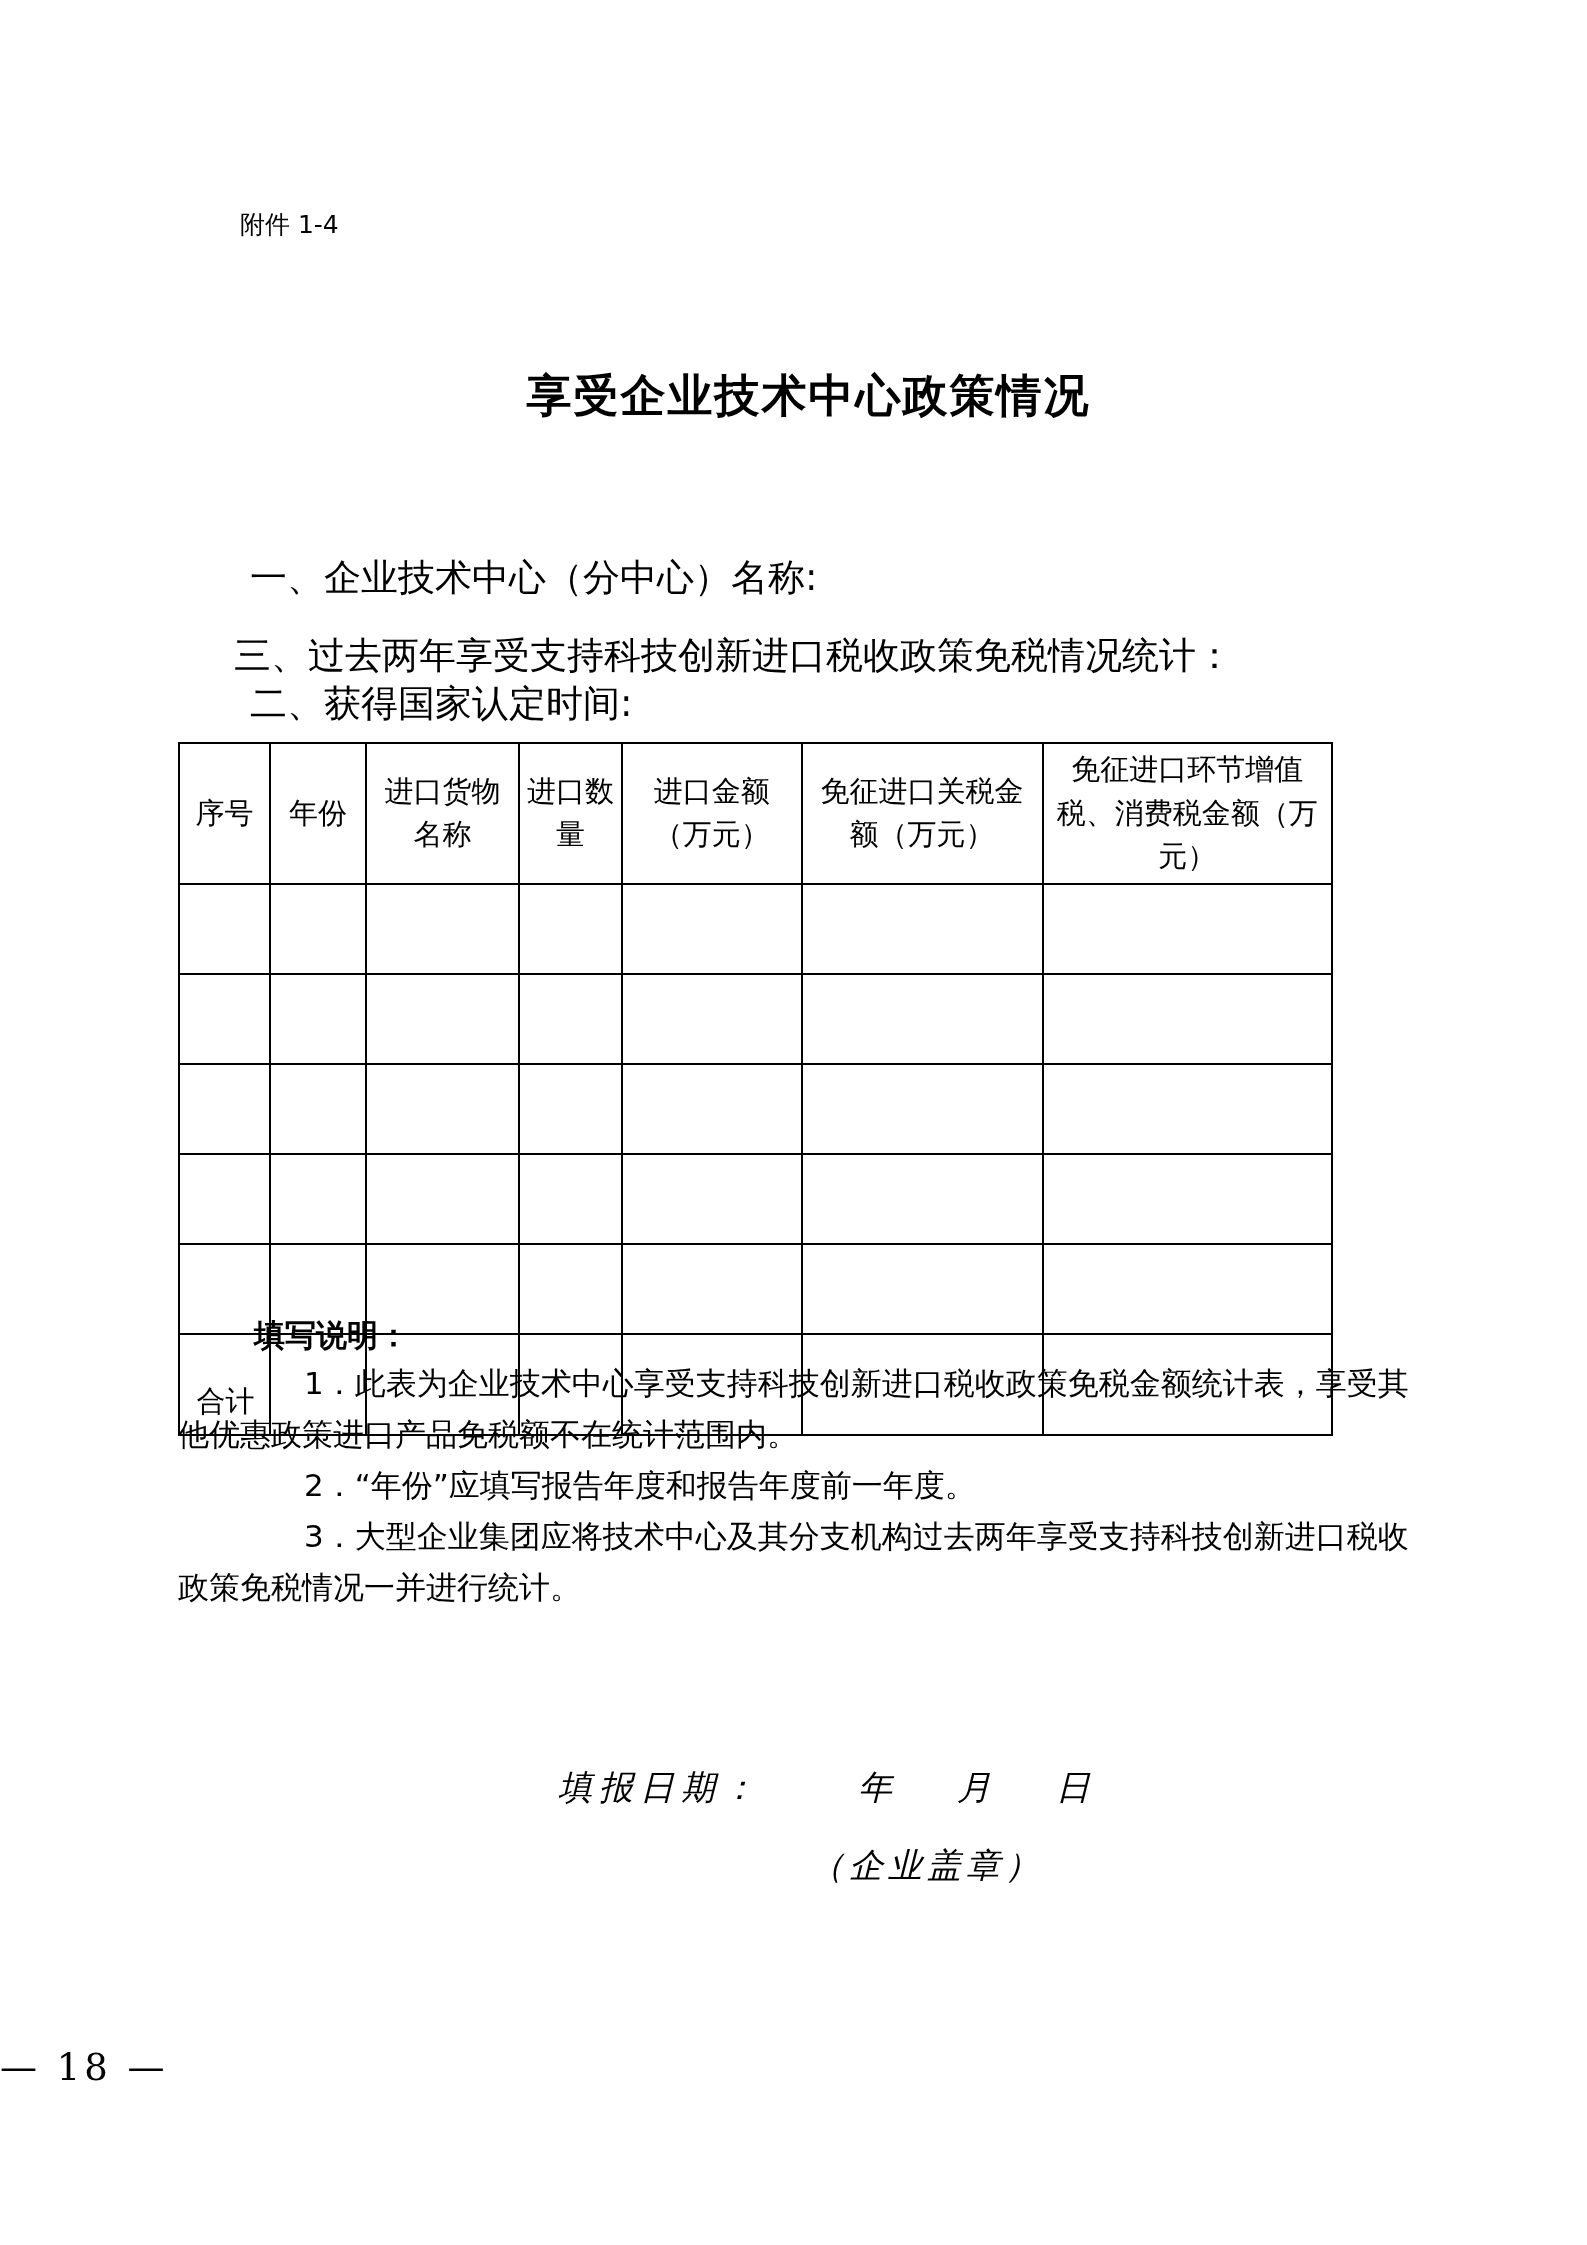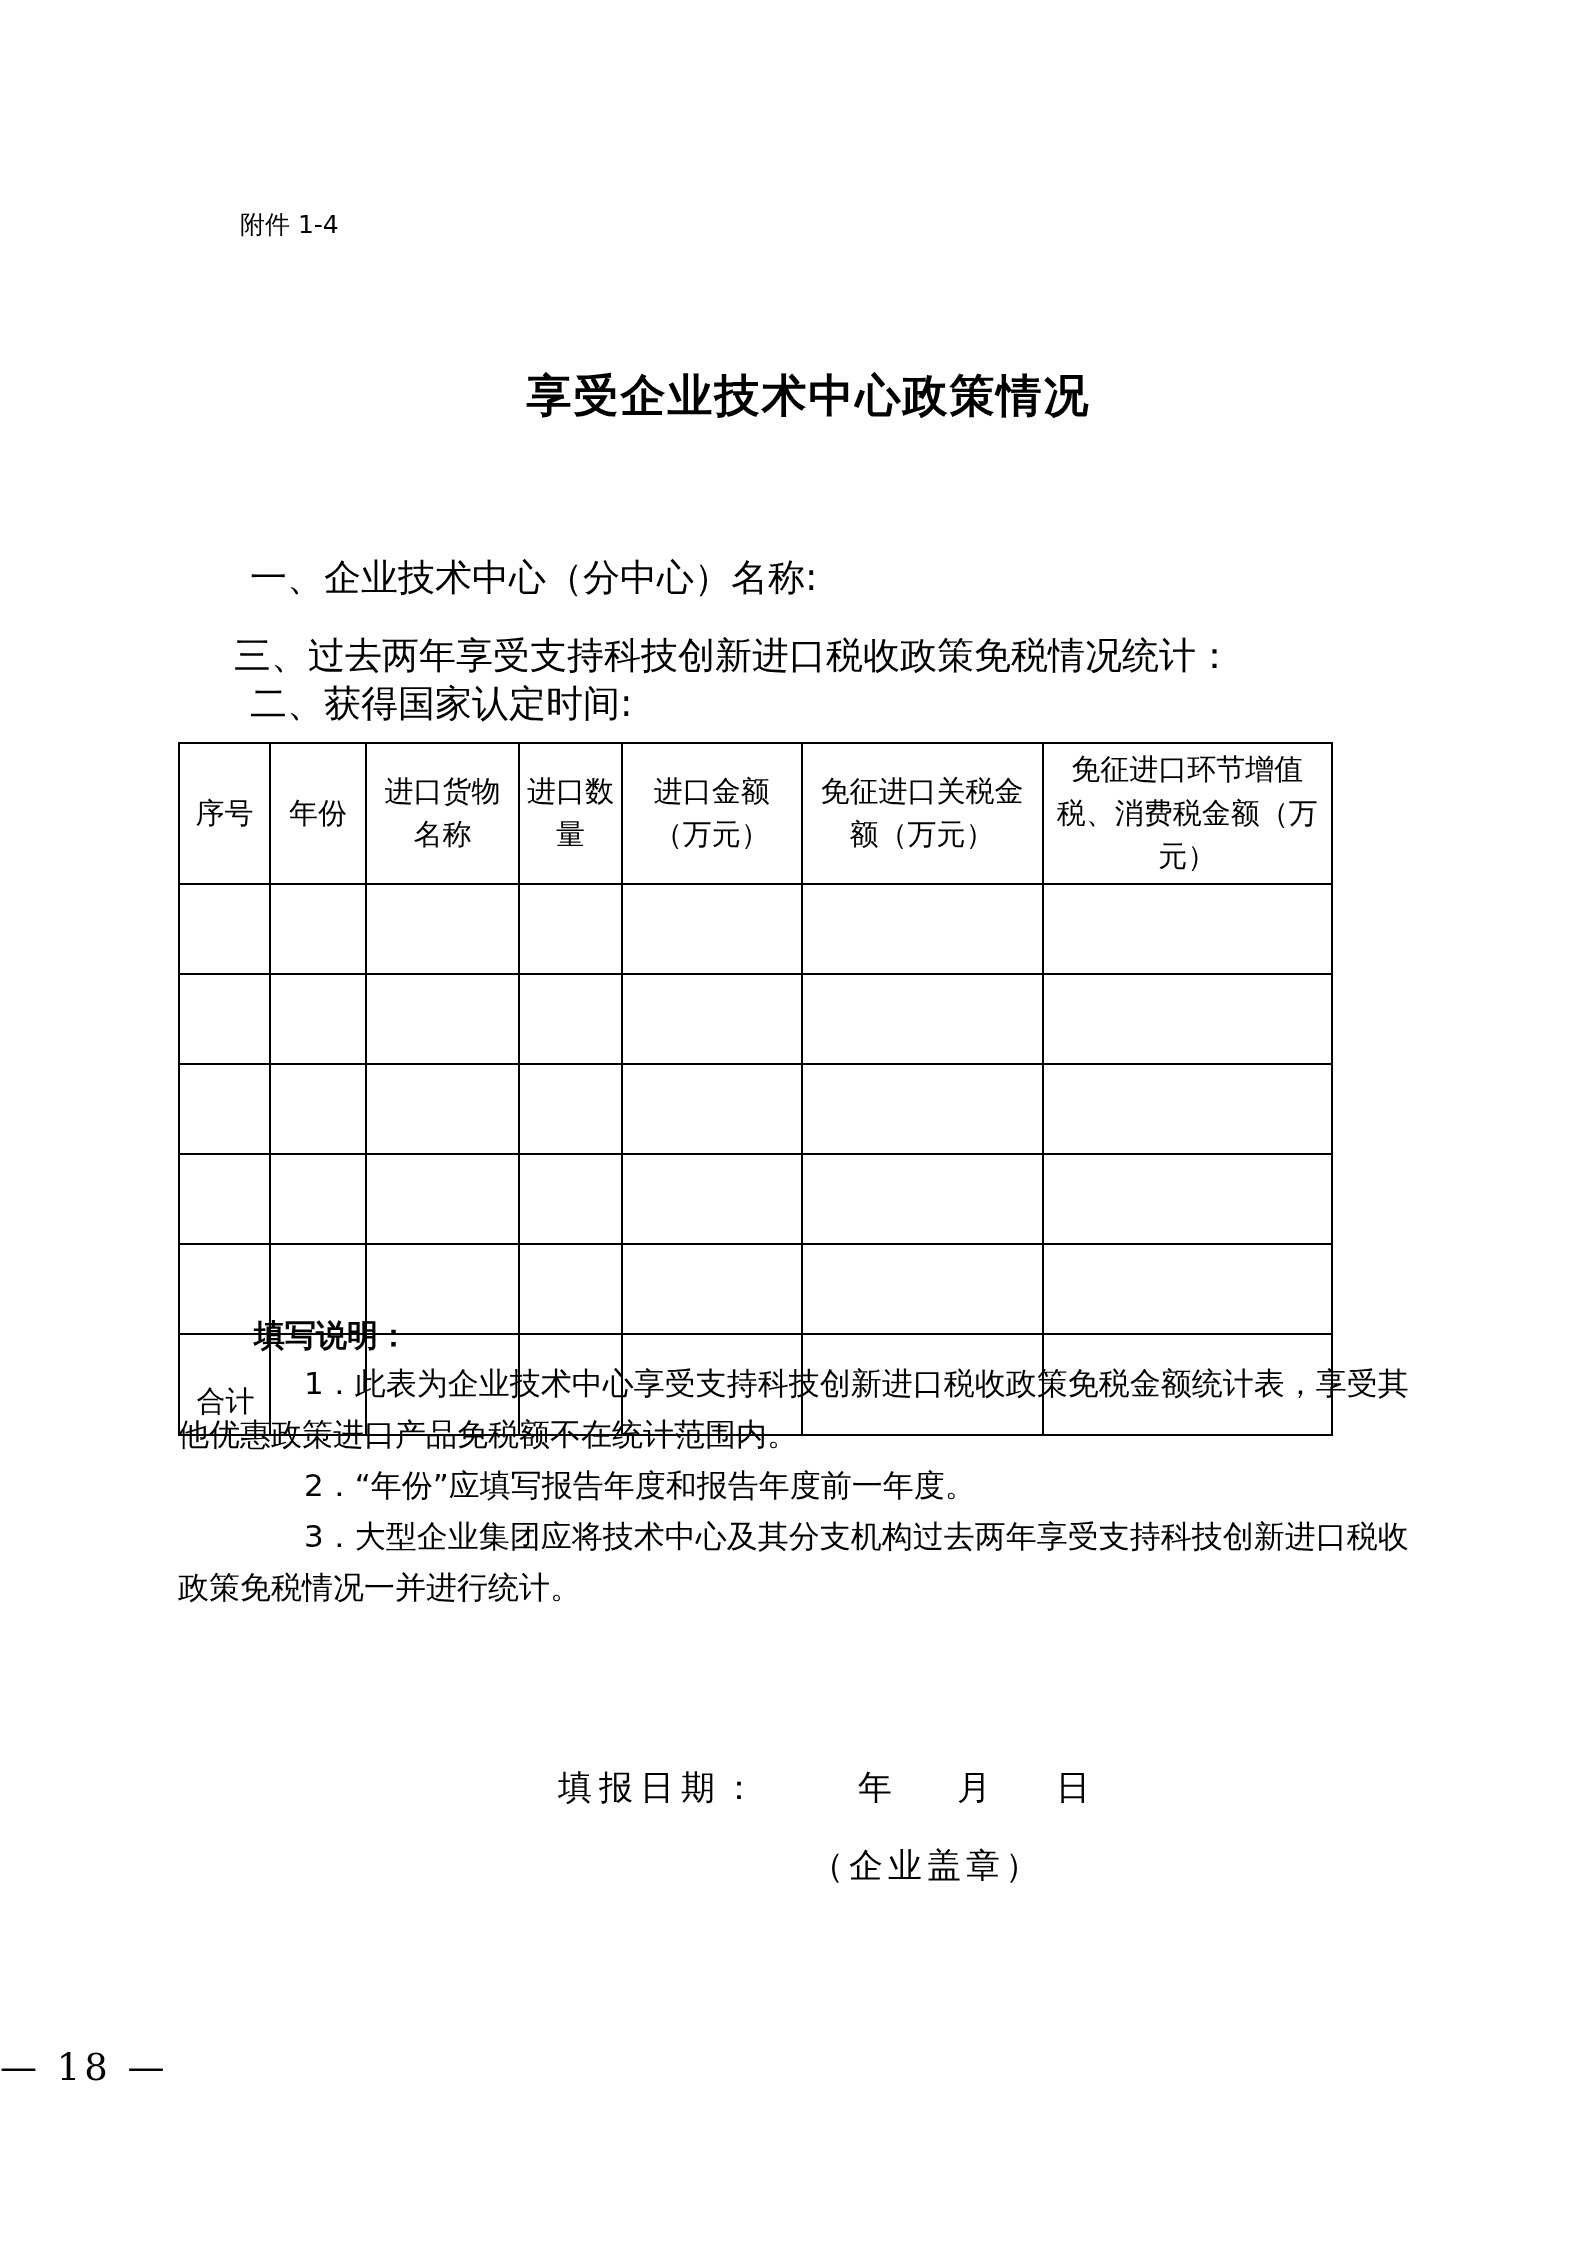--- a/index.html
+++ b/index.html
@@ -111,20 +111,21 @@
     margin: 0;
     word-break: break-all;
   }
   .footer-block {
     position: absolute;
     top: 1765px;
     left: 558px;
     font-family: "DejaVu Serif", serif;
     font-size: 34px;
     color: #000000;
+    font-style: italic;
   }
   .date-line {
     letter-spacing: 7px;
     white-space: nowrap;
   }
   .date-unit-year  { display: inline-block; margin-left: 95px; }
   .date-unit-month { display: inline-block; margin-left: 58px; }
   .date-unit-day   { display: inline-block; margin-left: 58px; }
   .stamp-line {
     margin-top: 32px;

